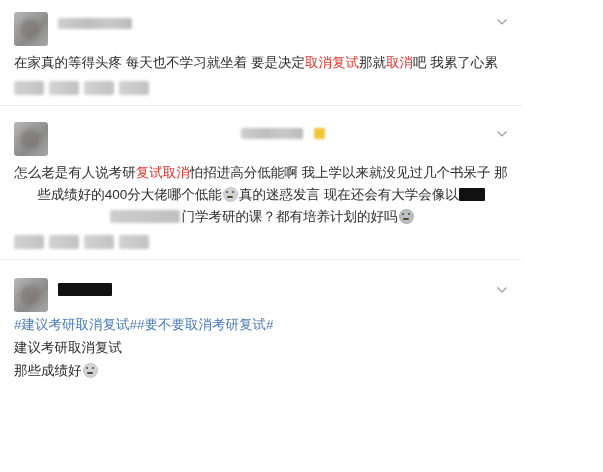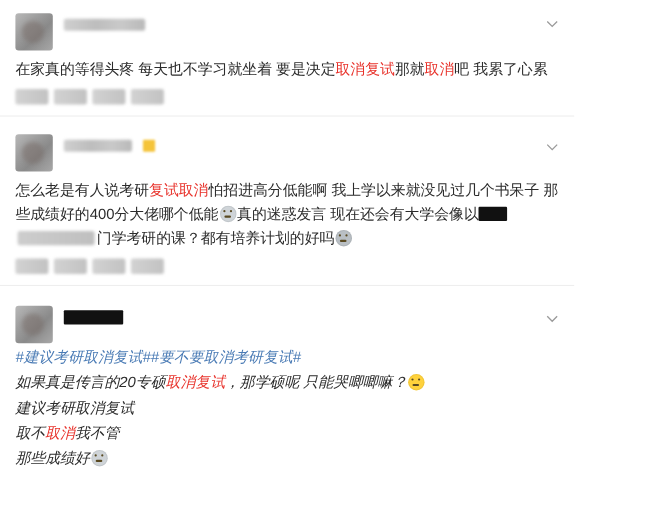--- a/index.html
+++ b/index.html
@@ -185,21 +185,21 @@
       <span>在家真的等得头疼 每天也不学习就坐着 要是决定</span><span class="hl">取消复试</span><span>那就</span><span class="hl">取消</span><span>吧 我累了心累</span>
     </div>
     <div class="blurline">
       <span style="width:30px"></span>
       <span style="width:30px"></span>
       <span style="width:30px"></span>
       <span style="width:30px"></span>
     </div>
   </div>
 
-  <div class="post" style="padding-top:16px;">
+  <div class="post" style="padding-top:16px;text-align:center;">
     <div class="chevron" style="top:22px;">
       <svg viewBox="0 0 12 12" width="12" height="12" aria-hidden="true">
         <path d="M1.5 3.5 L6 8 L10.5 3.5" fill="none" stroke="#9a9a9a" stroke-width="1.2"></path>
       </svg>
     </div>
     <div class="post-head">
       <div class="avatar"></div>
       <div class="head-meta">
         <span class="name-blur w2"></span>
         <span class="tag-dot"></span>
@@ -209,44 +209,38 @@
       <span>怎么老是有人说考研</span><span class="hl">复试取消</span><span>怕招进高分低能啊 我上学以来就没见过几个书呆子 那些成绩好</span><span>的400分大佬哪个低能</span><span class="emoji gray"></span><span>真的迷惑发言 现在还会有大学会像以</span><span class="redact r1"></span><span class="line-inline-blur w-l"></span><span>门学考研的</span><span>课？都有培养计划的好吗</span><span class="emoji dark"></span>
     </div>
     <div class="blurline">
       <span style="width:30px"></span>
       <span style="width:30px"></span>
       <span style="width:30px"></span>
       <span style="width:30px"></span>
     </div>
   </div>
 
-  <div class="post last" style="padding-top:18px;font-style:italic;">
+  <div class="post last" style="padding-top:18px;">
     <div class="chevron" style="top:24px;">
       <svg viewBox="0 0 12 12" width="12" height="12" aria-hidden="true">
         <path d="M1.5 3.5 L6 8 L10.5 3.5" fill="none" stroke="#9a9a9a" stroke-width="1.2"></path>
       </svg>
     </div>
     <div class="post-head">
       <div class="avatar"></div>
       <div class="head-meta">
         <span class="redact r2"></span>
       </div>
     </div>
     <div class="body multi-line">
       <div>
         <span class="topic">#建议考研取消复试#</span><span class="topic">#要不要取消考研复试#</span>
       </div>
       <div>
-        <span>如果真是传言的20专硕</span><span class="hl">取消复试</span><span>，那学硕呢 只能哭唧唧嘛？</span><span class="emoji cry"></span>
-      </div>
-      <div>
         <span>建议考研取消复试</span>
-      </div>
-      <div>
-        <span>取不</span><span class="hl">取消</span><span>我不管</span>
       </div>
       <div>
         <span>那些成绩好</span><span class="emoji gray"></span>
       </div>
     </div>
   </div>
 
 </div>
 
 </body></html>

